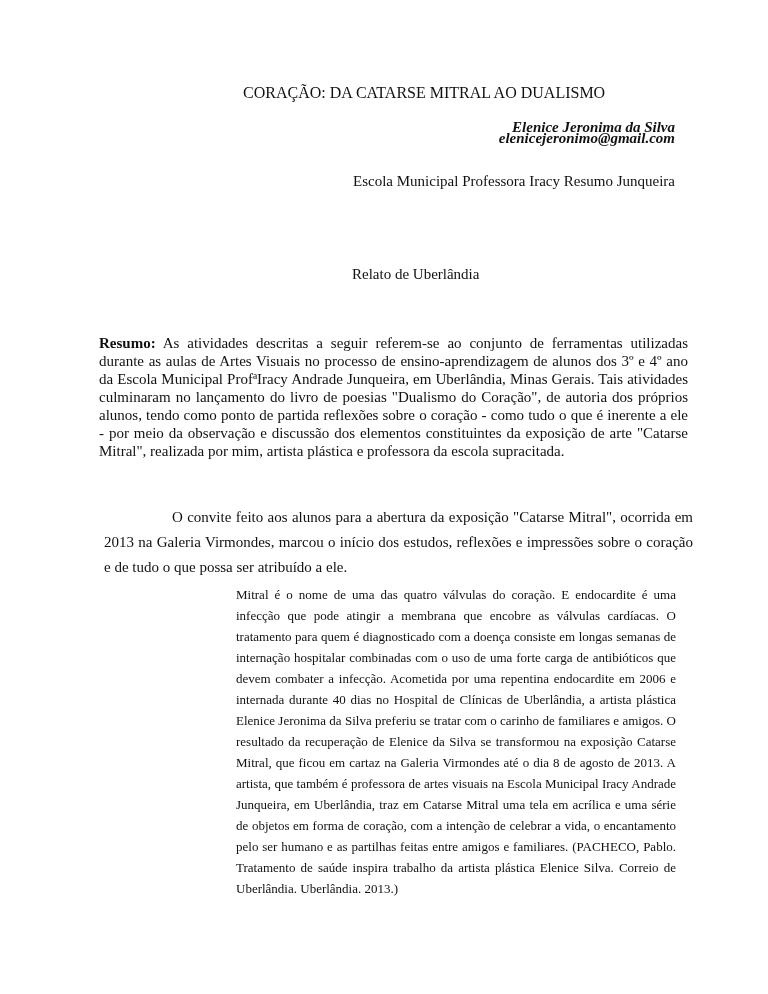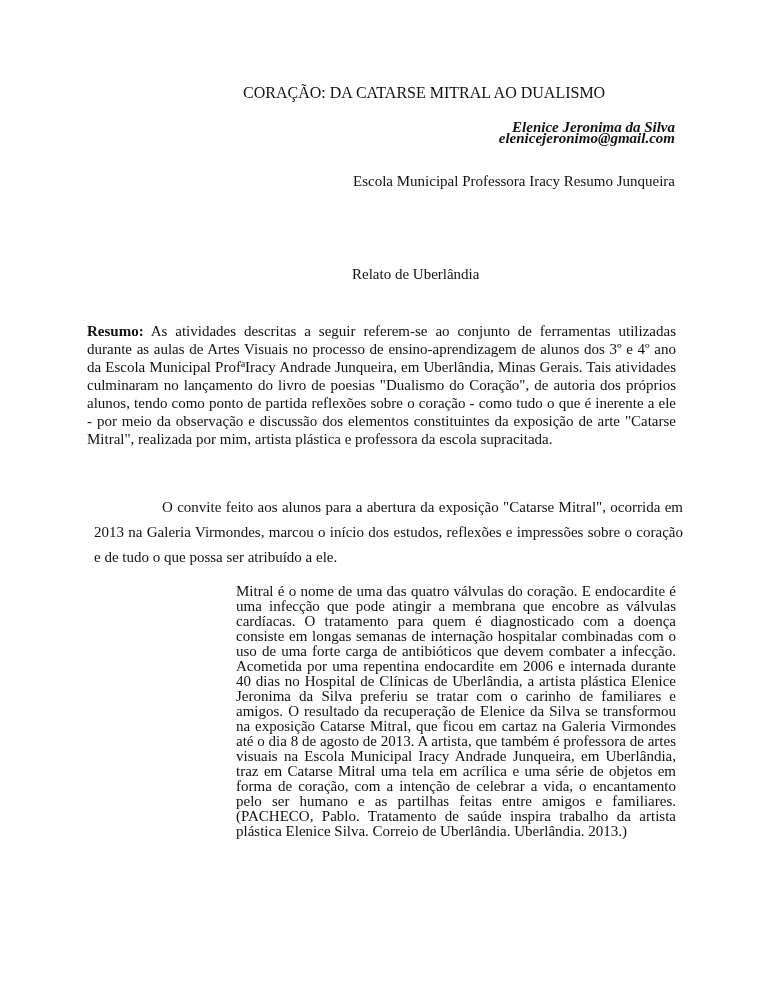--- a/index.html
+++ b/index.html
@@ -67,35 +67,35 @@
       font-size: 15px;
       line-height: 25px;
       text-align: justify;
       text-indent: 68px;
     }
     .citation {
       position: absolute;
       left: 236px;
       top: 584px;
       width: 440px;
-      font-size: 15px;
-      line-height: 15px;
+      font-size: 13px;
+      line-height: 21px;
       text-align: justify;
     }
   </style>
 </head>
 <body>
 
 <div class="page">
   <div class="title">CORAÇÃO: DA CATARSE MITRAL AO DUALISMO</div>
   <div class="author">Elenice Jeronima da Silva</div>
   <div class="email">elenicejeronimo@gmail.com</div>
   <div class="school">Escola Municipal Professora Iracy Resumo Junqueira</div>
   <div class="genre">Relato de Uberlândia</div>
 
-  <p class="abstract" style="margin:0;">
+  <p class="abstract" style="margin:12px;">
     <span class="label">Resumo:</span><span> As atividades descritas a seguir referem-se ao conjunto de ferramentas utilizadas durante as aulas de Artes Visuais no processo de ensino-aprendizagem de alunos dos 3º e 4º ano da Escola Municipal ProfªIracy Andrade Junqueira, em Uberlândia, Minas Gerais. Tais atividades culminaram no lançamento do livro de poesias "Dualismo do Coração", de autoria dos próprios alunos, tendo como ponto de partida reflexões sobre o coração - como tudo o que é inerente a ele - por meio da observação e discussão dos elementos constituintes da exposição de arte "Catarse Mitral", realizada por mim, artista plástica e professora da escola supracitada.</span>
   </p>
 
-  <p class="body-para" style="margin:7px;">O convite feito aos alunos para a abertura da exposição "Catarse Mitral", ocorrida em 2013 na Galeria Virmondes, marcou o início dos estudos, reflexões e impressões sobre o coração e de tudo o que possa ser atribuído a ele.</p>
+  <p class="body-para" style="margin:17px;">O convite feito aos alunos para a abertura da exposição "Catarse Mitral", ocorrida em 2013 na Galeria Virmondes, marcou o início dos estudos, reflexões e impressões sobre o coração e de tudo o que possa ser atribuído a ele.</p>
 
   <p class="citation" style="margin:0;">Mitral é o nome de uma das quatro válvulas do coração. E endocardite é uma infecção que pode atingir a membrana que encobre as válvulas cardíacas. O tratamento para quem é diagnosticado com a doença consiste em longas semanas de internação hospitalar combinadas com o uso de uma forte carga de antibióticos que devem combater a infecção. Acometida por uma repentina endocardite em 2006 e internada durante 40 dias no Hospital de Clínicas de Uberlândia, a artista plástica Elenice Jeronima da Silva preferiu se tratar com o carinho de familiares e amigos. O resultado da recuperação de Elenice da Silva se transformou na exposição Catarse Mitral, que ficou em cartaz na Galeria Virmondes até o dia 8 de agosto de 2013. A artista, que também é professora de artes visuais na Escola Municipal Iracy Andrade Junqueira, em Uberlândia, traz em Catarse Mitral uma tela em acrílica e uma série de objetos em forma de coração, com a intenção de celebrar a vida, o encantamento pelo ser humano e as partilhas feitas entre amigos e familiares. (PACHECO, Pablo. Tratamento de saúde inspira trabalho da artista plástica Elenice Silva. Correio de Uberlândia. Uberlândia. 2013.)</p>
 </div>
 
 </body></html>

